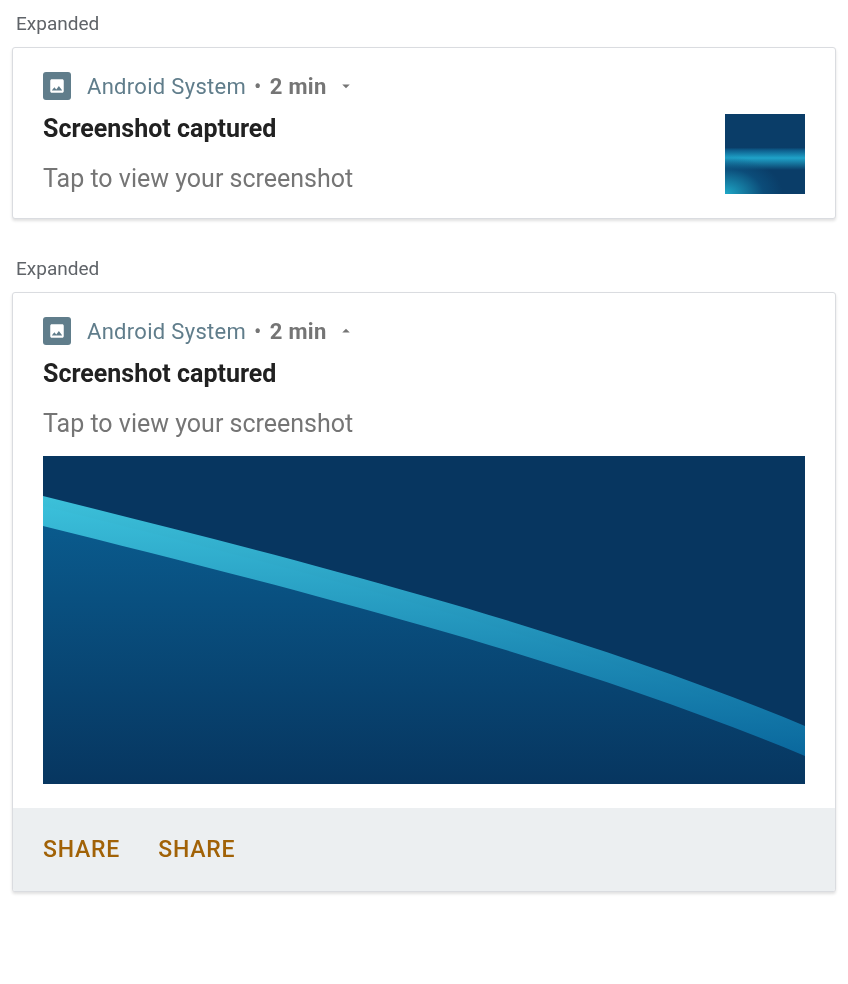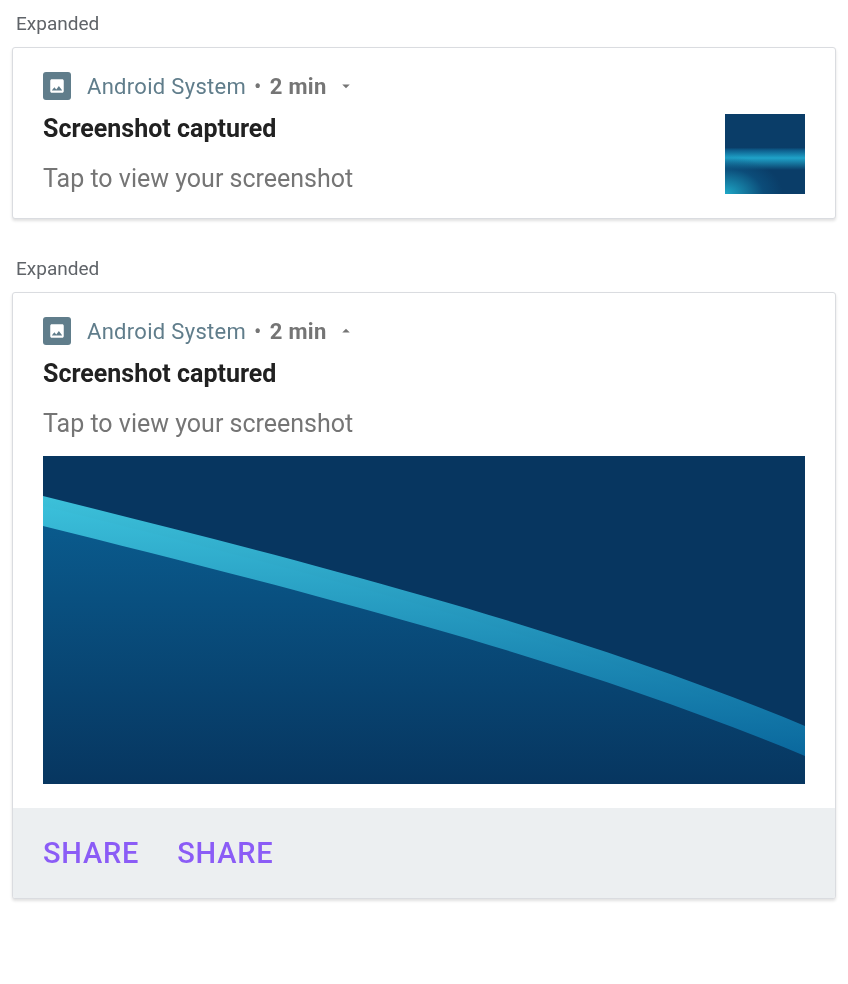--- a/index.html
+++ b/index.html
@@ -122,23 +122,23 @@
       height: 100%;
       display: block;
     }
     .actions {
       background: #eceff1;
       display: flex;
       gap: 38px;
       padding: 28px 30px;
     }
     .action-btn {
-      font-size: 29px;
+      font-size: 23px;
       font-weight: 500;
-      color: #8b5cf6;
+      color: #a16207;
       letter-spacing: 0.8px;
       cursor: pointer;
       background: none;
       border: none;
       padding: 0;
       font-family: inherit;
     }
   </style>
 </head>
 <body>

